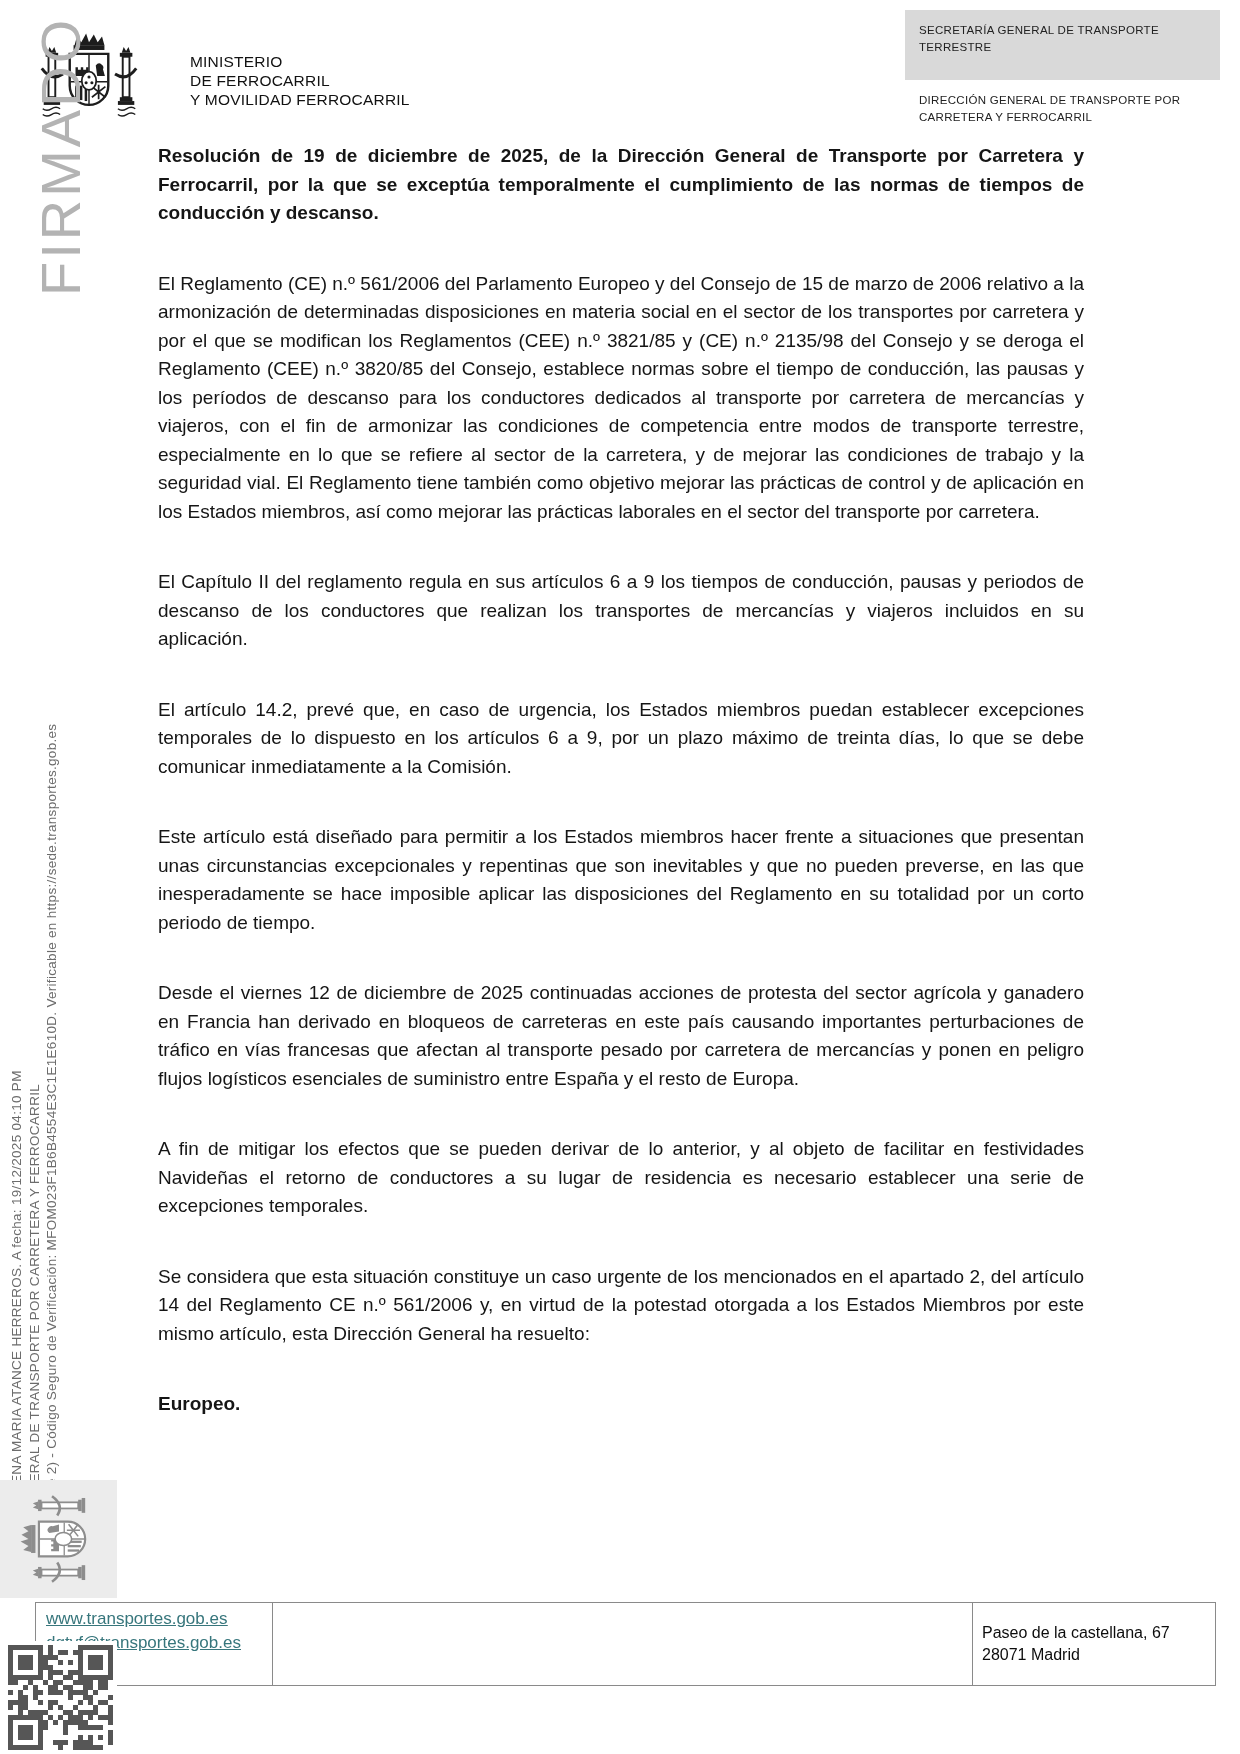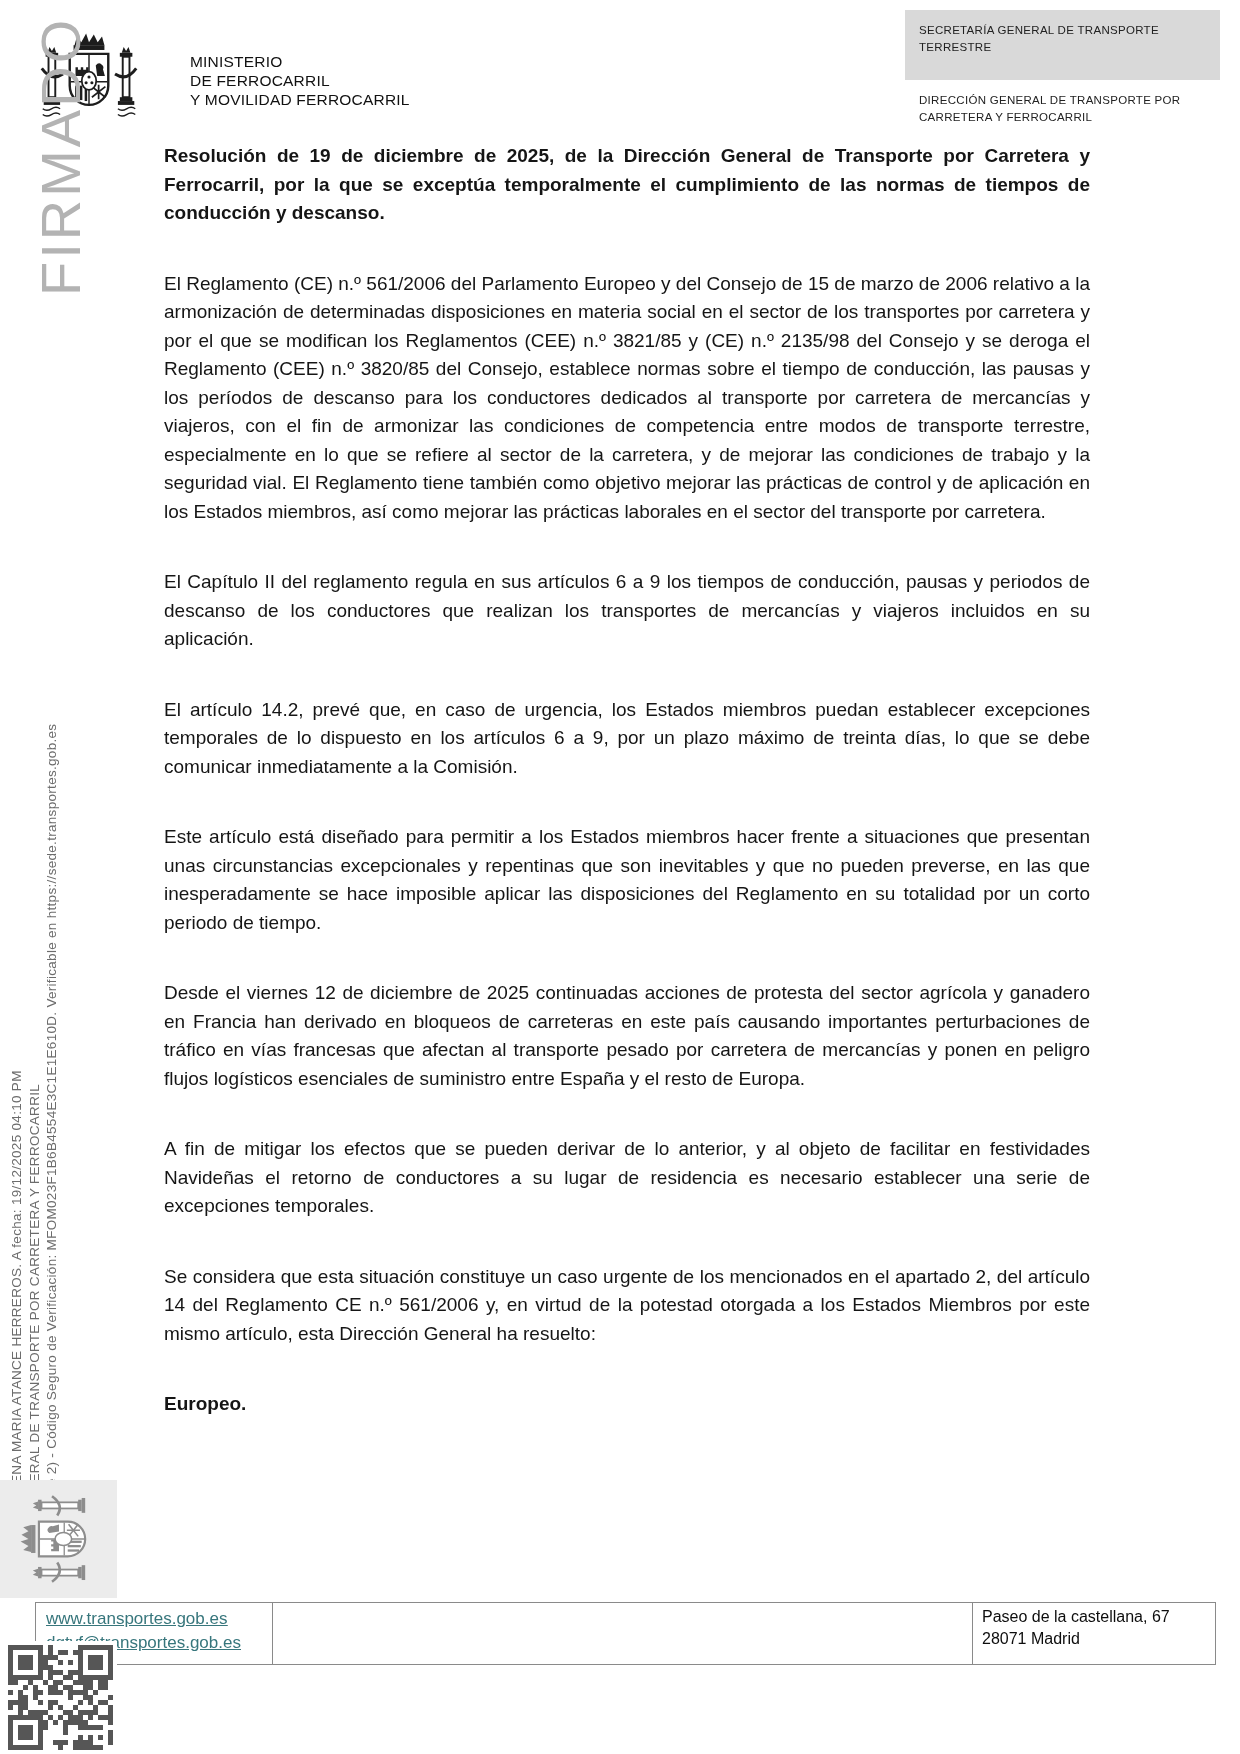--- a/index.html
+++ b/index.html
@@ -35,21 +35,21 @@
   }
   .sig-block{
     position:absolute;left:8px;top:1598px;width:1510px;
     transform-origin:0 0;transform:rotate(-90deg);
     font-size:13.5px;line-height:17.5px;color:#6c6c6c;letter-spacing:.3px;
     white-space:nowrap;
   }
 
   
   .doc{
-    position:absolute;left:164px;top:142px;width:926px;
+    position:absolute;left:158px;top:142px;width:926px;
     font-size:19px;line-height:28.5px;text-align:justify;color:#151515;
   }
   .doc h1{font-size:19px;line-height:28.5px;margin:0 0 42px;font-weight:700;}
   .doc p{margin:0 0 42px;}
   .doc p.bold{font-weight:700;}
 
   
   .stamp-box{
     position:absolute;left:0;top:1480px;width:117px;height:118px;
     background:#ececec;color:#8d8d8d;
@@ -68,21 +68,21 @@
   .footer-table{
     position:absolute;left:35px;top:1602px;width:1180px;
     border-collapse:collapse;table-layout:fixed;
   }
   .footer-table td{
     border:1px solid #8a8a8a;vertical-align:top;height:62px;
     box-sizing:border-box;
   }
   td.cell-links{width:237px;padding:4px 4px 4px 10px;text-decoration:underline;}
   td.cell-mid{width:700px;}
-  td.cell-addr{width:243px;padding:3px 9px;font-size:16px;line-height:22px;text-align:justify;color:#0d0d0d;}
+  td.cell-addr{width:243px;padding:19px 9px;font-size:16px;line-height:22px;text-align:justify;color:#0d0d0d;}
   .flink{
     display:block;font-size:17px;line-height:23.5px;
     color:#37767c;text-decoration:underline;cursor:pointer;
   }
 </style>
 </head>
 <body>
 
 <div class="page">
 

